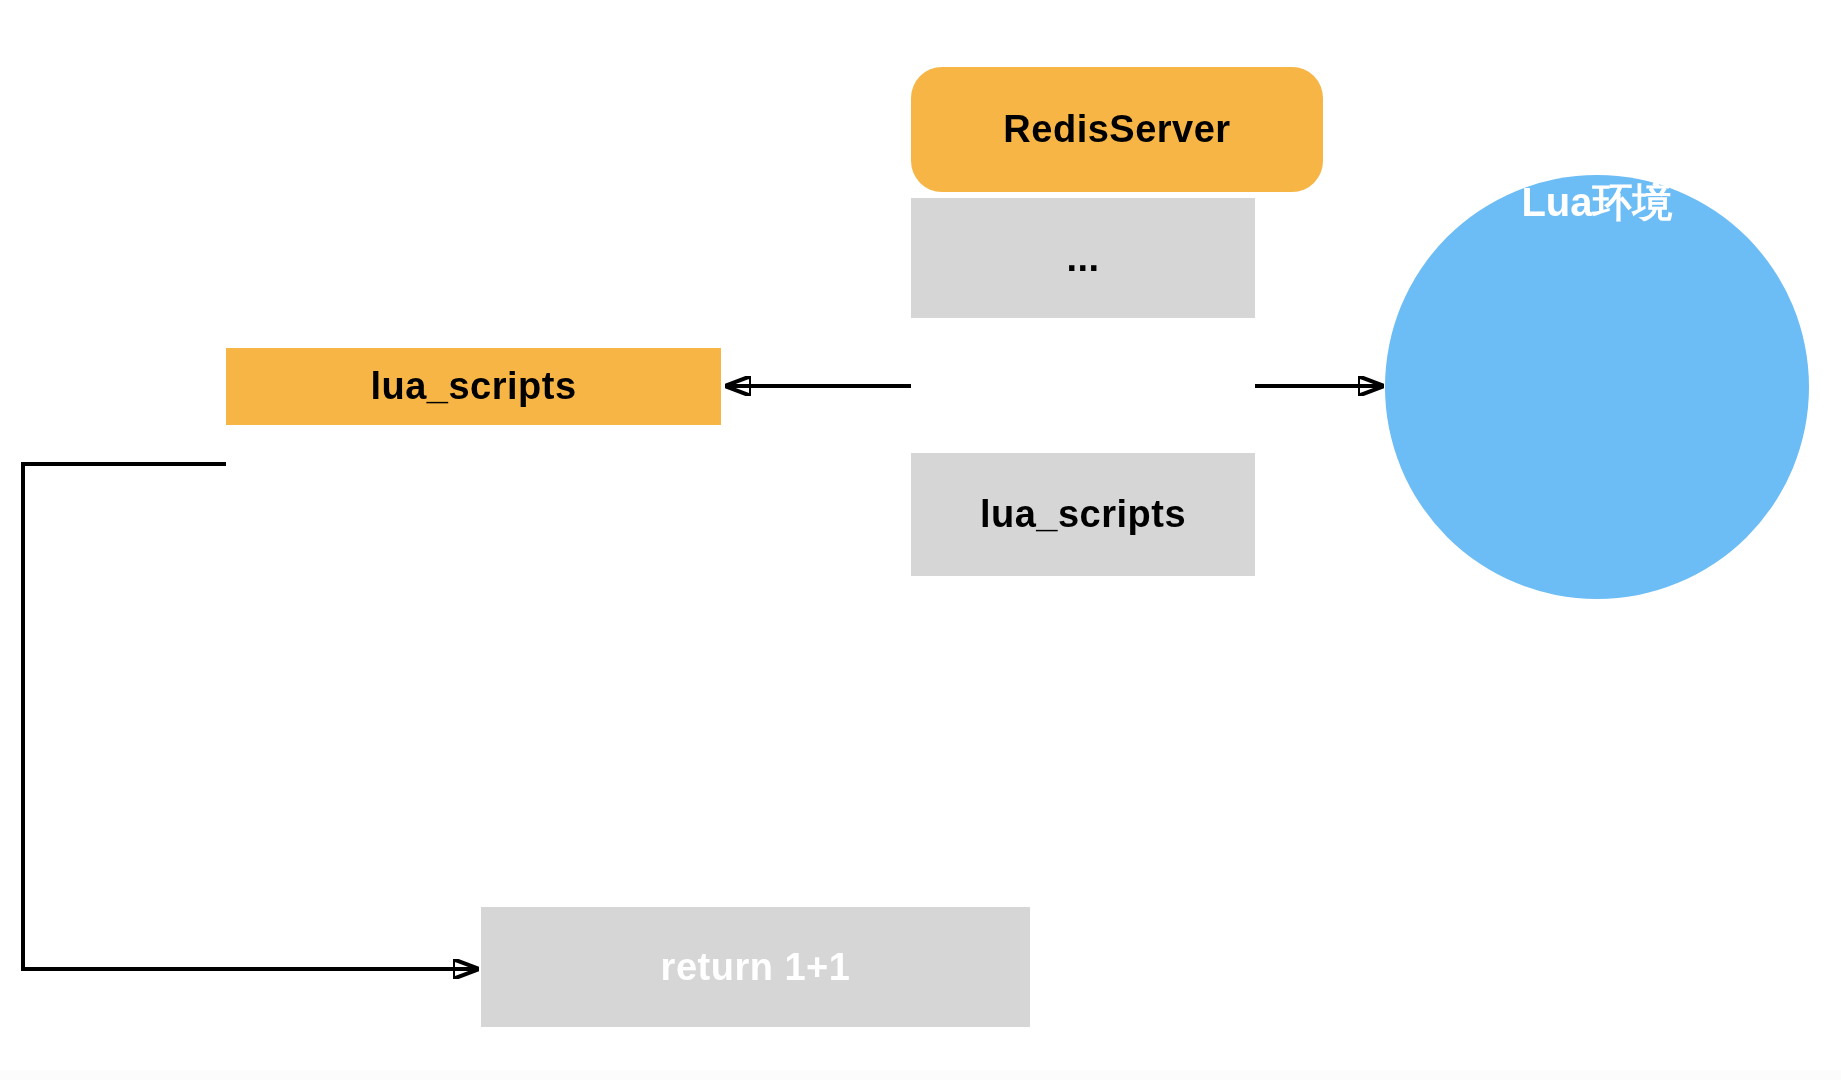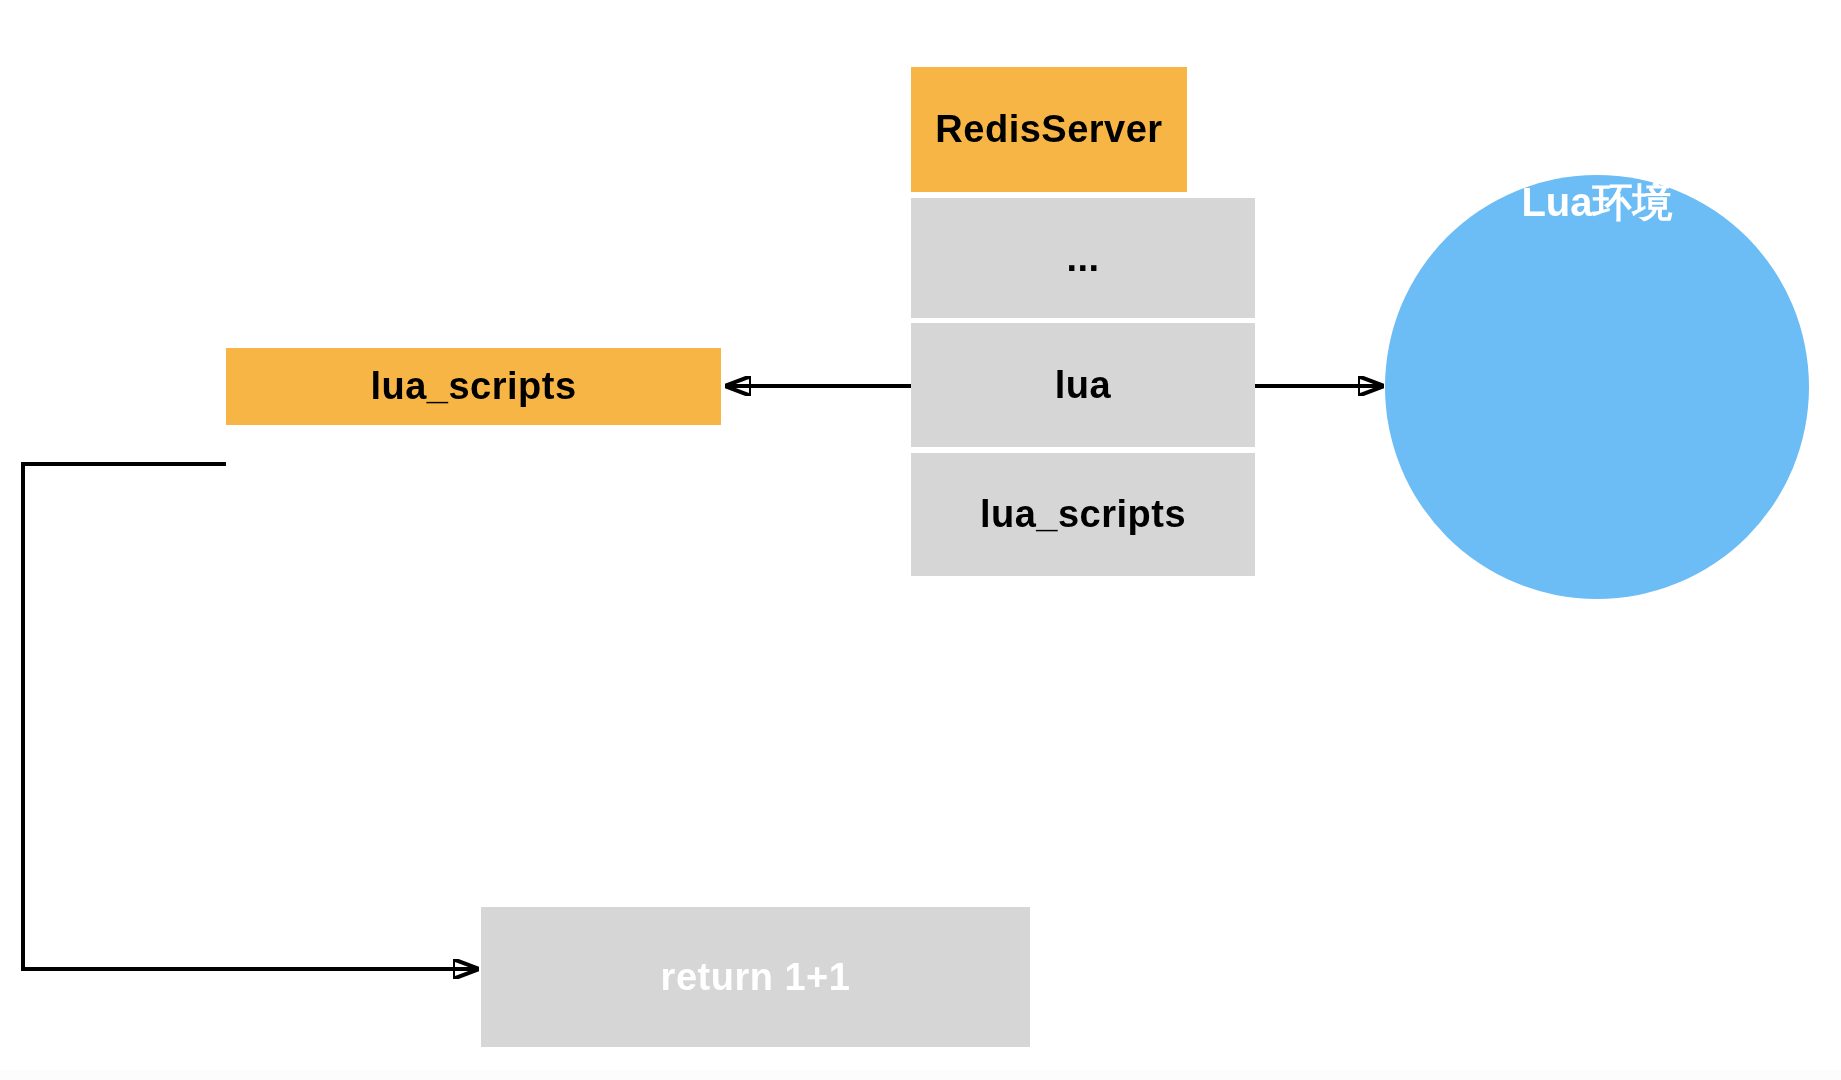--- a/index.html
+++ b/index.html
@@ -45,21 +45,21 @@
     justify-content: center;
     font-weight: 700;
     font-size: 38px;
     color: var(--text-black);
     letter-spacing: 0.5px;
   }
   .cell.header { background: var(--header-orange); }
   .cell.row    { background: var(--row-gray); }
 
   
-  .srv-header { left: 911px; top: 67px;  width: 276px; height: 125px; }
+  .srv-header { left: 911px; top: 67px;  width: 412px; height: 125px; border-radius: 31px; }
   .srv-row-0  { left: 911px; top: 198px; width: 344px; height: 120px; }
   .srv-row-1  { left: 911px; top: 323px; width: 344px; height: 124px; }
   .srv-row-2  { left: 911px; top: 453px; width: 344px; height: 123px; }
 
   
   .lst-header { left: 226px; top: 348px; width: 495px; height: 77px; }
   .lst-row-0  { left: 226px; top: 428px; width: 495px; height: 72px; }
 
   
   .lua-circle {
@@ -72,21 +72,21 @@
     justify-content: center;
     font-weight: 700;
     font-size: 40px;
     color: var(--text-white);
   }
 
   
   .script-box {
     position: absolute;
     left: 481px; top: 907px;
-    width: 549px; height: 140px;
+    width: 549px; height: 120px;
     background: var(--row-gray);
     display: flex;
     align-items: center;
     justify-content: center;
     font-weight: 700;
     font-size: 38px;
     color: var(--text-white);
     letter-spacing: 0.5px;
   }
 
@@ -108,21 +108,20 @@
         <path class="arrowhead-shape" d="M0,0 L26,10 L0,20 Z"></path>
       </marker>
     </defs>
     <path d="M911,386 L728,386" marker-end="url(#arrowhead)"></path>
     <path d="M1255,386 L1381,386" marker-end="url(#arrowhead)"></path>
     <path d="M226,464 L23,464 L23,969 L476,969" marker-end="url(#arrowhead)"></path>
   </svg>
 
   <div class="cell header srv-header">RedisServer</div>
   <div class="cell row srv-row-0">...</div>
-  <div class="cell row srv-row-1">lua</div>
   <div class="cell row srv-row-2">lua_scripts</div>
 
   <div class="cell header lst-header">lua_scripts</div>
 
   <div class="lua-circle">
     <span>Lua环境</span>
   </div>
 
   <div class="script-box">
     <span>return 1+1</span>

